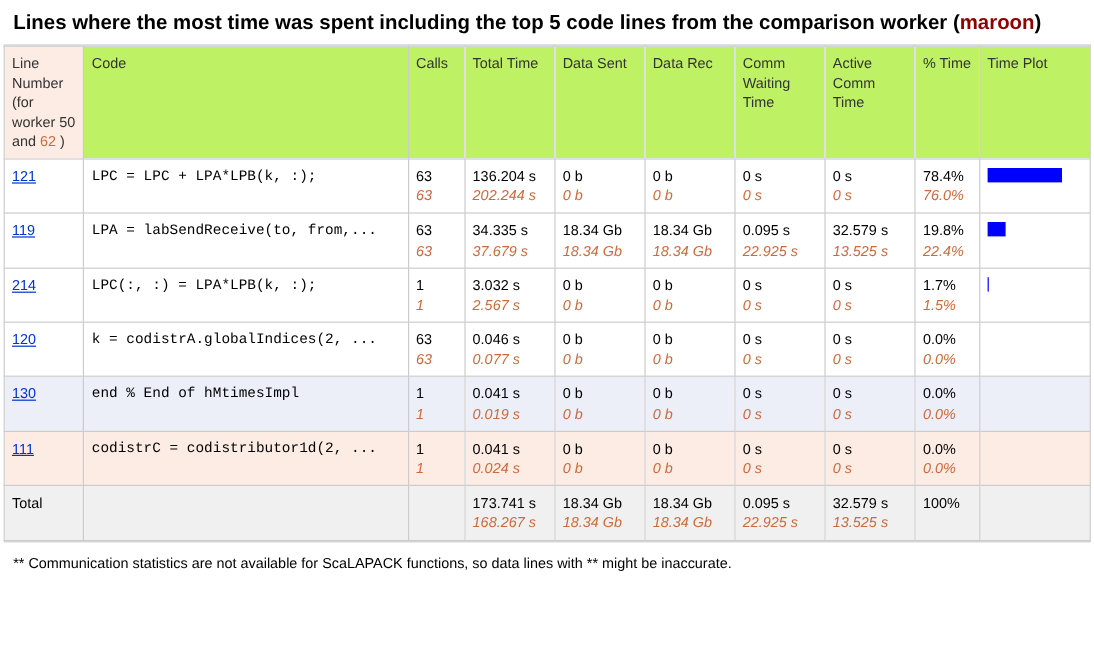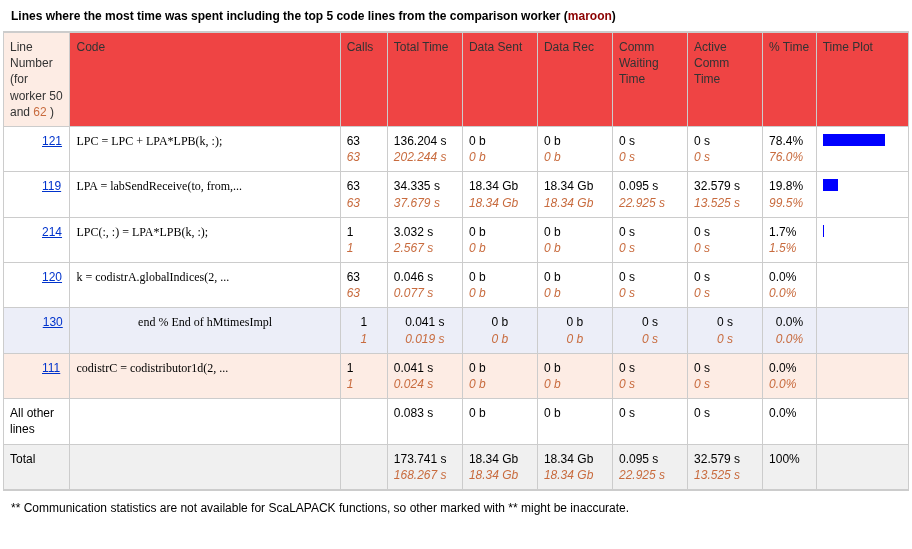--- a/index.html
+++ b/index.html
@@ -8,54 +8,53 @@
     padding: 3px;
     font-family: Arial, Helvetica, sans-serif;
     font-size: 12px;
     color: #000;
     background: #fff;
   }
   .title {
     font-weight: bold;
     padding: 6px 8px 8px 8px;
     border-bottom: 1px solid #ccc;
-    font-size: 12px;
+    font-size: 17px;
   }
   table {
     border-collapse: collapse;
     width: 100%;
     table-layout: fixed;
   }
   th, td {
     border: 1px solid #ccc;
     padding: 6px 6px;
     text-align: left;
     vertical-align: top;
     font-size: 12px;
     line-height: 1.35;
     overflow: hidden;
   }
   th {
     font-weight: normal;
-    background: #ef4444;
+    background: #bef264;
     color: #333;
   }
   th.linecol {
     background: #fdece4;
   }
   th .maroon-num { color: #c86b3e; }
   td.linecol a {
     color: #0033cc;
     text-decoration: underline;
-    margin-left: 32px;
-  }
-  td.codecol { font-family: Liberation Serif, serif; font-size: 12px; white-space: nowrap; }
+  }
+  td.codecol { font-family: Liberation Mono, monospace; font-size: 12px; white-space: nowrap; }
   td .v { display: block; color: #000; }
   td .c { display: block; color: #c86b3e; font-style: italic; }
-  tr.hl-blue td { background: #eceef8; text-align: center; }
+  tr.hl-blue td { background: #eceef8; }
   tr.hl-pink td { background: #fdece4; }
   tr.totals td { background: #f0f0f0; }
   .plot { position: relative; height: 15px; width: 100%; }
   .plot .bar { position: absolute; top: 1px; left: 0; height: 12px; background: #0000ff; }
   .footnote { padding: 10px 8px 8px 8px; font-size: 12px; color: #000; border-top:1px solid #ccc; }
   col.c-line  { width: 62px; }
   col.c-code  { width: 252px; }
   col.c-calls { width: 44px; }
   col.c-sm    { width: 70px; }
   col.c-pct   { width: 50px; }
@@ -157,21 +156,21 @@
         <td>
           <span class="v">0.095 s</span>
           <span class="c">22.925 s</span>
         </td>
         <td>
           <span class="v">32.579 s</span>
           <span class="c">13.525 s</span>
         </td>
         <td>
           <span class="v">19.8%</span>
-          <span class="c">99.5%</span>
+          <span class="c">22.4%</span>
         </td>
         <td>
           <div class="plot">
             <div class="bar" style="width:19.8%"></div>
           </div>
         </td>
       </tr>
       <tr>
         <td class="linecol"><a href="#">214</a></td>
         <td class="codecol">LPC(:, :) = LPA*LPB(k, :);</td>
@@ -312,44 +311,20 @@
         </td>
         <td>
           <span class="v">0.0%</span>
           <span class="c">0.0%</span>
         </td>
         <td>
           <div class="plot">
             <div class="bar" style="width:0%"></div>
           </div>
         </td>
-      </tr>
-      <tr>
-        <td>All other lines</td>
-        <td class="codecol"></td>
-        <td></td>
-        <td>
-          <span class="v">0.083 s</span>
-        </td>
-        <td>
-          <span class="v">0 b</span>
-        </td>
-        <td>
-          <span class="v">0 b</span>
-        </td>
-        <td>
-          <span class="v">0 s</span>
-        </td>
-        <td>
-          <span class="v">0 s</span>
-        </td>
-        <td>
-          <span class="v">0.0%</span>
-        </td>
-        <td></td>
       </tr>
       <tr class="totals">
         <td>Total</td>
         <td class="codecol"></td>
         <td></td>
         <td>
           <span class="v">173.741 s</span>
           <span class="c">168.267 s</span>
         </td>
         <td>
@@ -369,13 +344,13 @@
           <span class="c">13.525 s</span>
         </td>
         <td>
           <span class="v">100%</span>
         </td>
         <td></td>
       </tr>
     </tbody>
 </table>
 
-<div class="footnote">** Communication statistics are not available for ScaLAPACK functions, so other marked with ** might be inaccurate.</div>
+<div class="footnote">** Communication statistics are not available for ScaLAPACK functions, so data lines with ** might be inaccurate.</div>
 
 </body></html>

